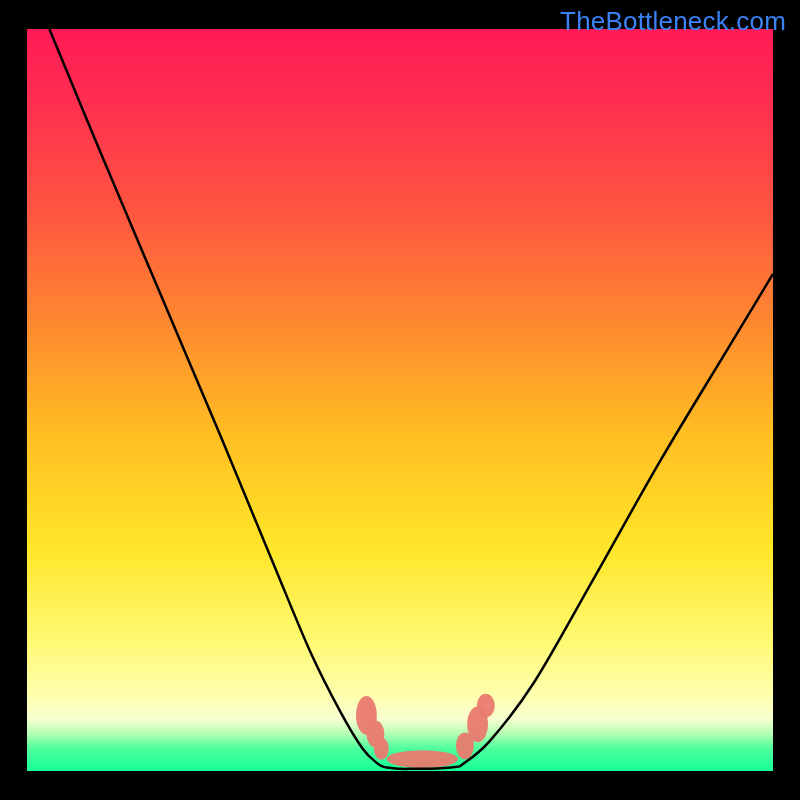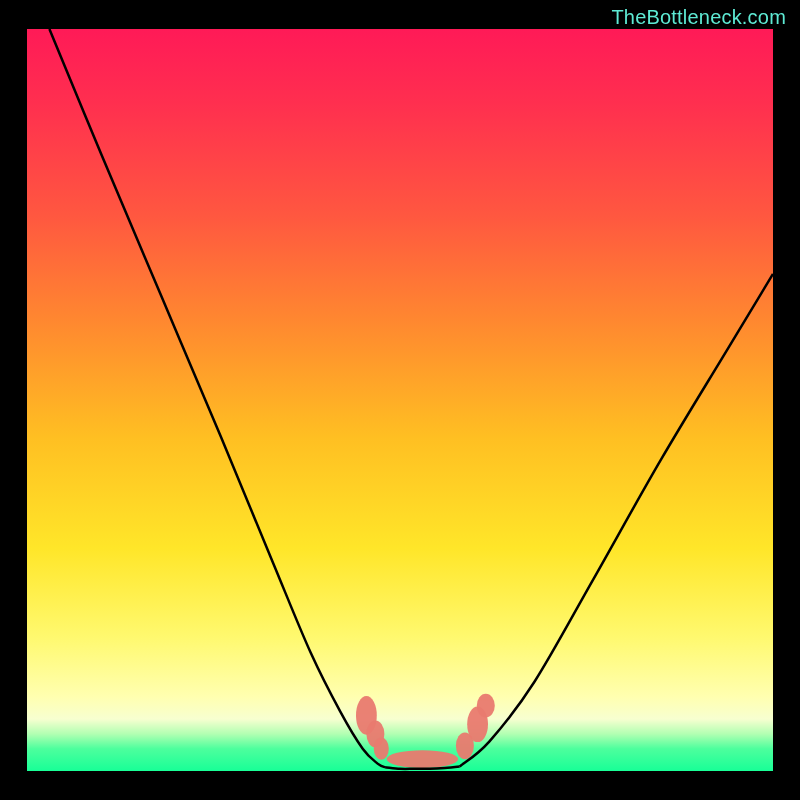--- a/index.html
+++ b/index.html
@@ -53,22 +53,22 @@
     stroke-width: 2.5;
   }
   .blob {
     fill: #e97a6f;
     opacity: 0.95;
   }
   .watermark {
     position: absolute;
     top: 6px;
     right: 14px;
-    color: #5eead4;
-    font-size: 20px;
+    color: #3b82f6;
+    font-size: 26px;
     font-weight: 500;
     letter-spacing: 0.2px;
     user-select: none;
   }
 </style>
 </head>
 <body>
 
 <div class="frame">
   <div class="plot-area">

